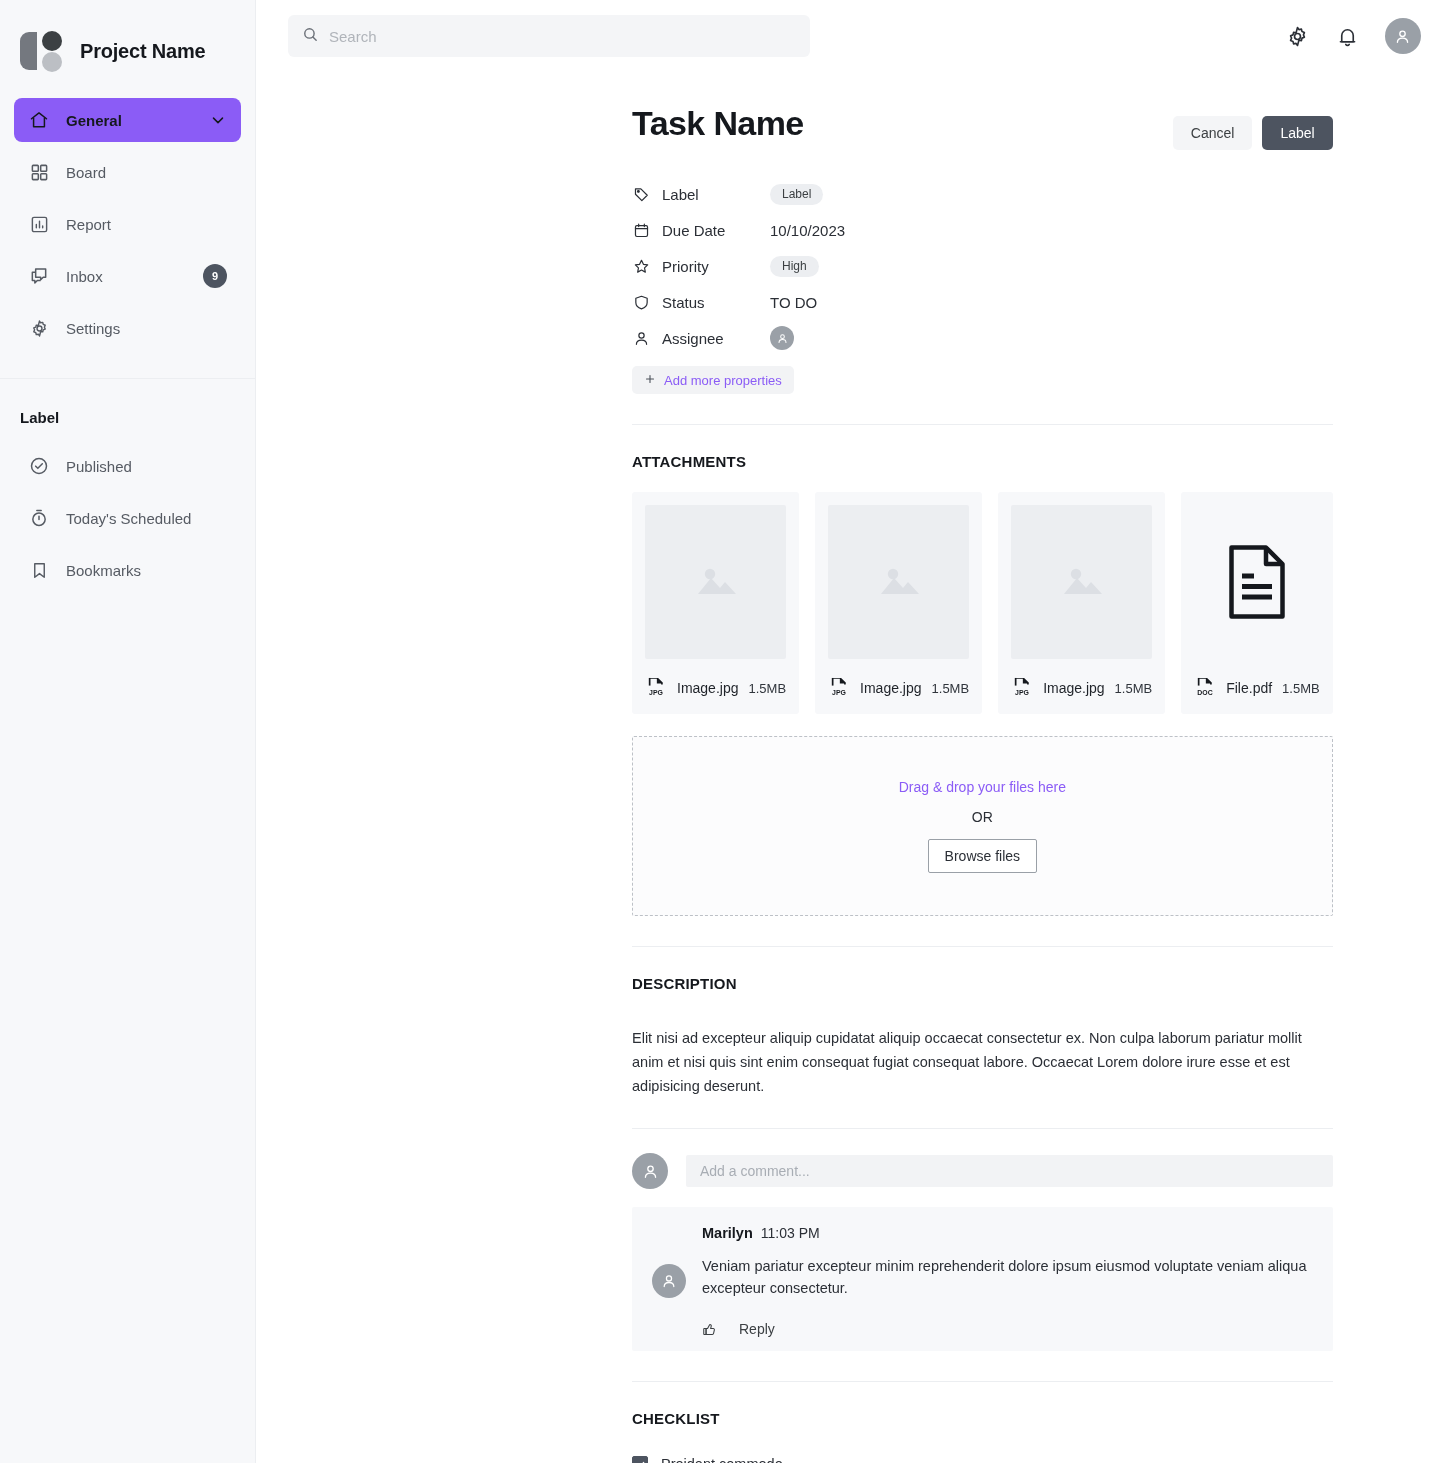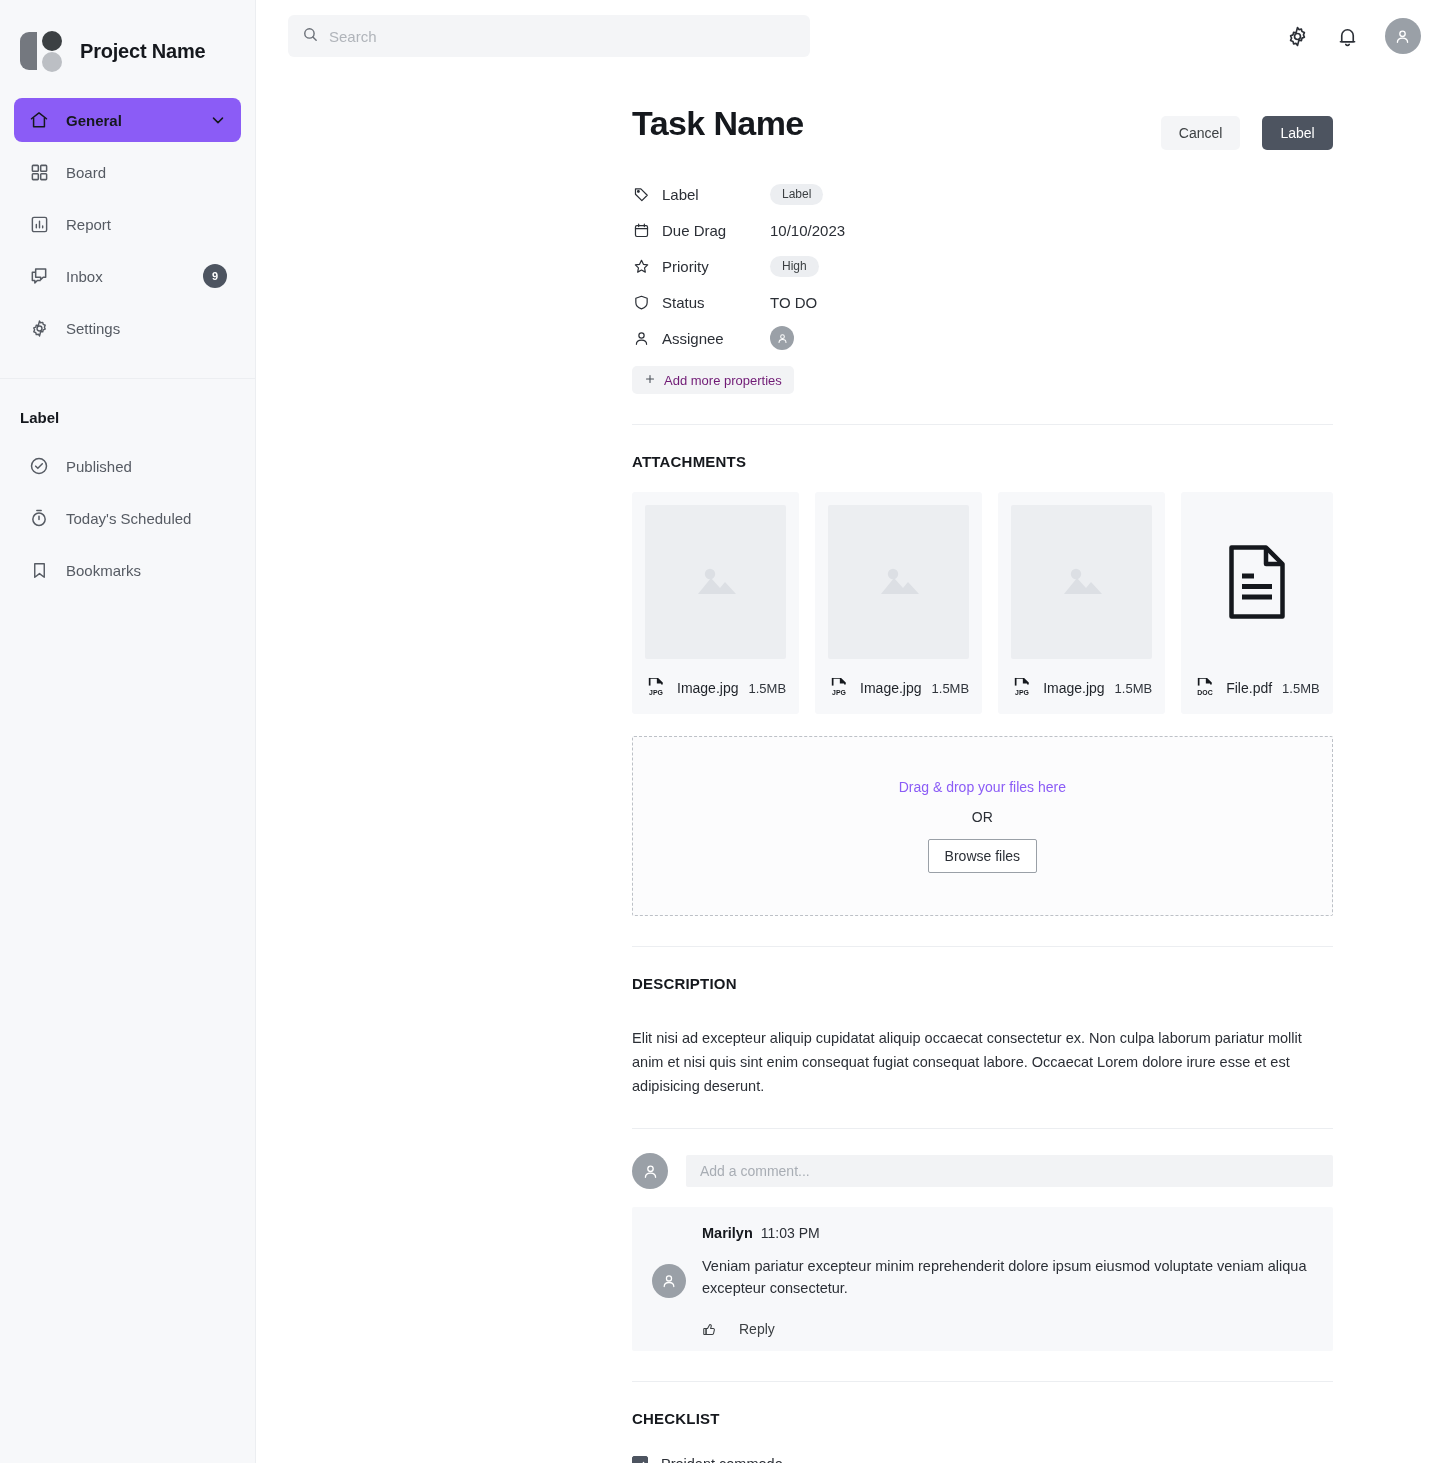--- a/index.html
+++ b/index.html
@@ -75,41 +75,41 @@
     border-radius: 50%; background: #9aa0a7; display: flex;
     align-items: center; justify-content: center; flex: 0 0 auto;
   }
   .avatar.a36 { width: 36px; height: 36px; }
   .avatar.a34 { width: 34px; height: 34px; }
   .avatar.a24 { width: 24px; height: 24px; background: #9aa0a7; }
 
   .content { padding: 32px 120px 0 376px; }
   .page-head { display: flex; align-items: flex-start; }
   .page-title { font-size: 34px; font-weight: bold; letter-spacing: -0.6px; color: #15181d; }
-  .head-btns { margin-left: auto; display: flex; gap: 22px; align-items: flex-end; padding-top: 12px; }
+  .head-btns { margin-left: auto; display: flex; gap: 10px; align-items: flex-end; padding-top: 12px; }
   .btn {
     height: 34px; padding: 0 18px; border-radius: 5px; border: 0; cursor: pointer;
     font-size: 14px; font-family: "Liberation Sans", sans-serif;
   }
   .btn-cancel { background: #f4f5f7; color: #3c4043; }
   .btn-save { background: #4d5460; color: #ffffff; }
 
   
   .props { margin-top: 26px; }
   .prop-row { display: flex; align-items: center; height: 36px; }
   .prop-key { display: flex; align-items: center; gap: 12px; width: 138px; font-size: 15px; color: #2b2f36; }
   .prop-key .ic { width: 18px; height: 18px; display: flex; align-items: center; justify-content: center; }
   .prop-val { font-size: 15px; color: #2b2f36; display: flex; align-items: center; }
   .chip {
     background: #eceef1; color: #3c4043; border-radius: 11px;
     padding: 3px 12px; font-size: 12px; line-height: 15px;
   }
   .add-props {
     margin-top: 10px; display: inline-flex; align-items: center; gap: 8px;
-    background: #f2f3f5; color: #701a75; border-radius: 5px;
+    background: #f2f3f5; color: #8b5cf6; border-radius: 5px;
     height: 28px; padding: 0 12px; font-size: 13px; cursor: pointer; border: 0;
     font-family: "Liberation Sans", sans-serif;
   }
 
   .hr { height: 1px; background: #eceef1; margin: 30px 0 0 0; }
   .sec-title { font-size: 15px; font-weight: bold; letter-spacing: 0.2px; color: #15181d; margin: 28px 0 0 0; }
 
   
   .att-grid { display: grid; grid-template-columns: repeat(4, 1fr); gap: 16px; margin-top: 22px; }
   .att-card { background: #f7f8fa; border-radius: 3px; padding: 13px; }
@@ -333,21 +333,21 @@
         </div>
 
         <div class="prop-row">
           <div class="prop-key">
             <span class="ic">
               <svg width="17" height="17" viewBox="0 0 24 24" fill="none" stroke="#2b2f36" stroke-width="1.7" stroke-linecap="round">
                   <rect x="3.5" y="5" width="17" height="15.5" rx="2"></rect>
                   <path d="M3.5 9.4h17M8 3v3.4M16 3v3.4"></path>
                 </svg>
             </span>
-            <span>Due Drag</span>
+            <span>Due Date</span>
           </div>
           <div class="prop-val">10/10/2023</div>
         </div>
 
         <div class="prop-row">
           <div class="prop-key">
             <span class="ic">
               <svg width="17" height="17" viewBox="0 0 24 24" fill="none" stroke="#2b2f36" stroke-width="1.7" stroke-linejoin="round">
                   <path d="M12 3.3l2.7 5.6 6 .8-4.4 4.2 1.1 6-5.4-2.9-5.4 2.9 1.1-6L3.3 9.7l6-.8z"></path>
                 </svg>

